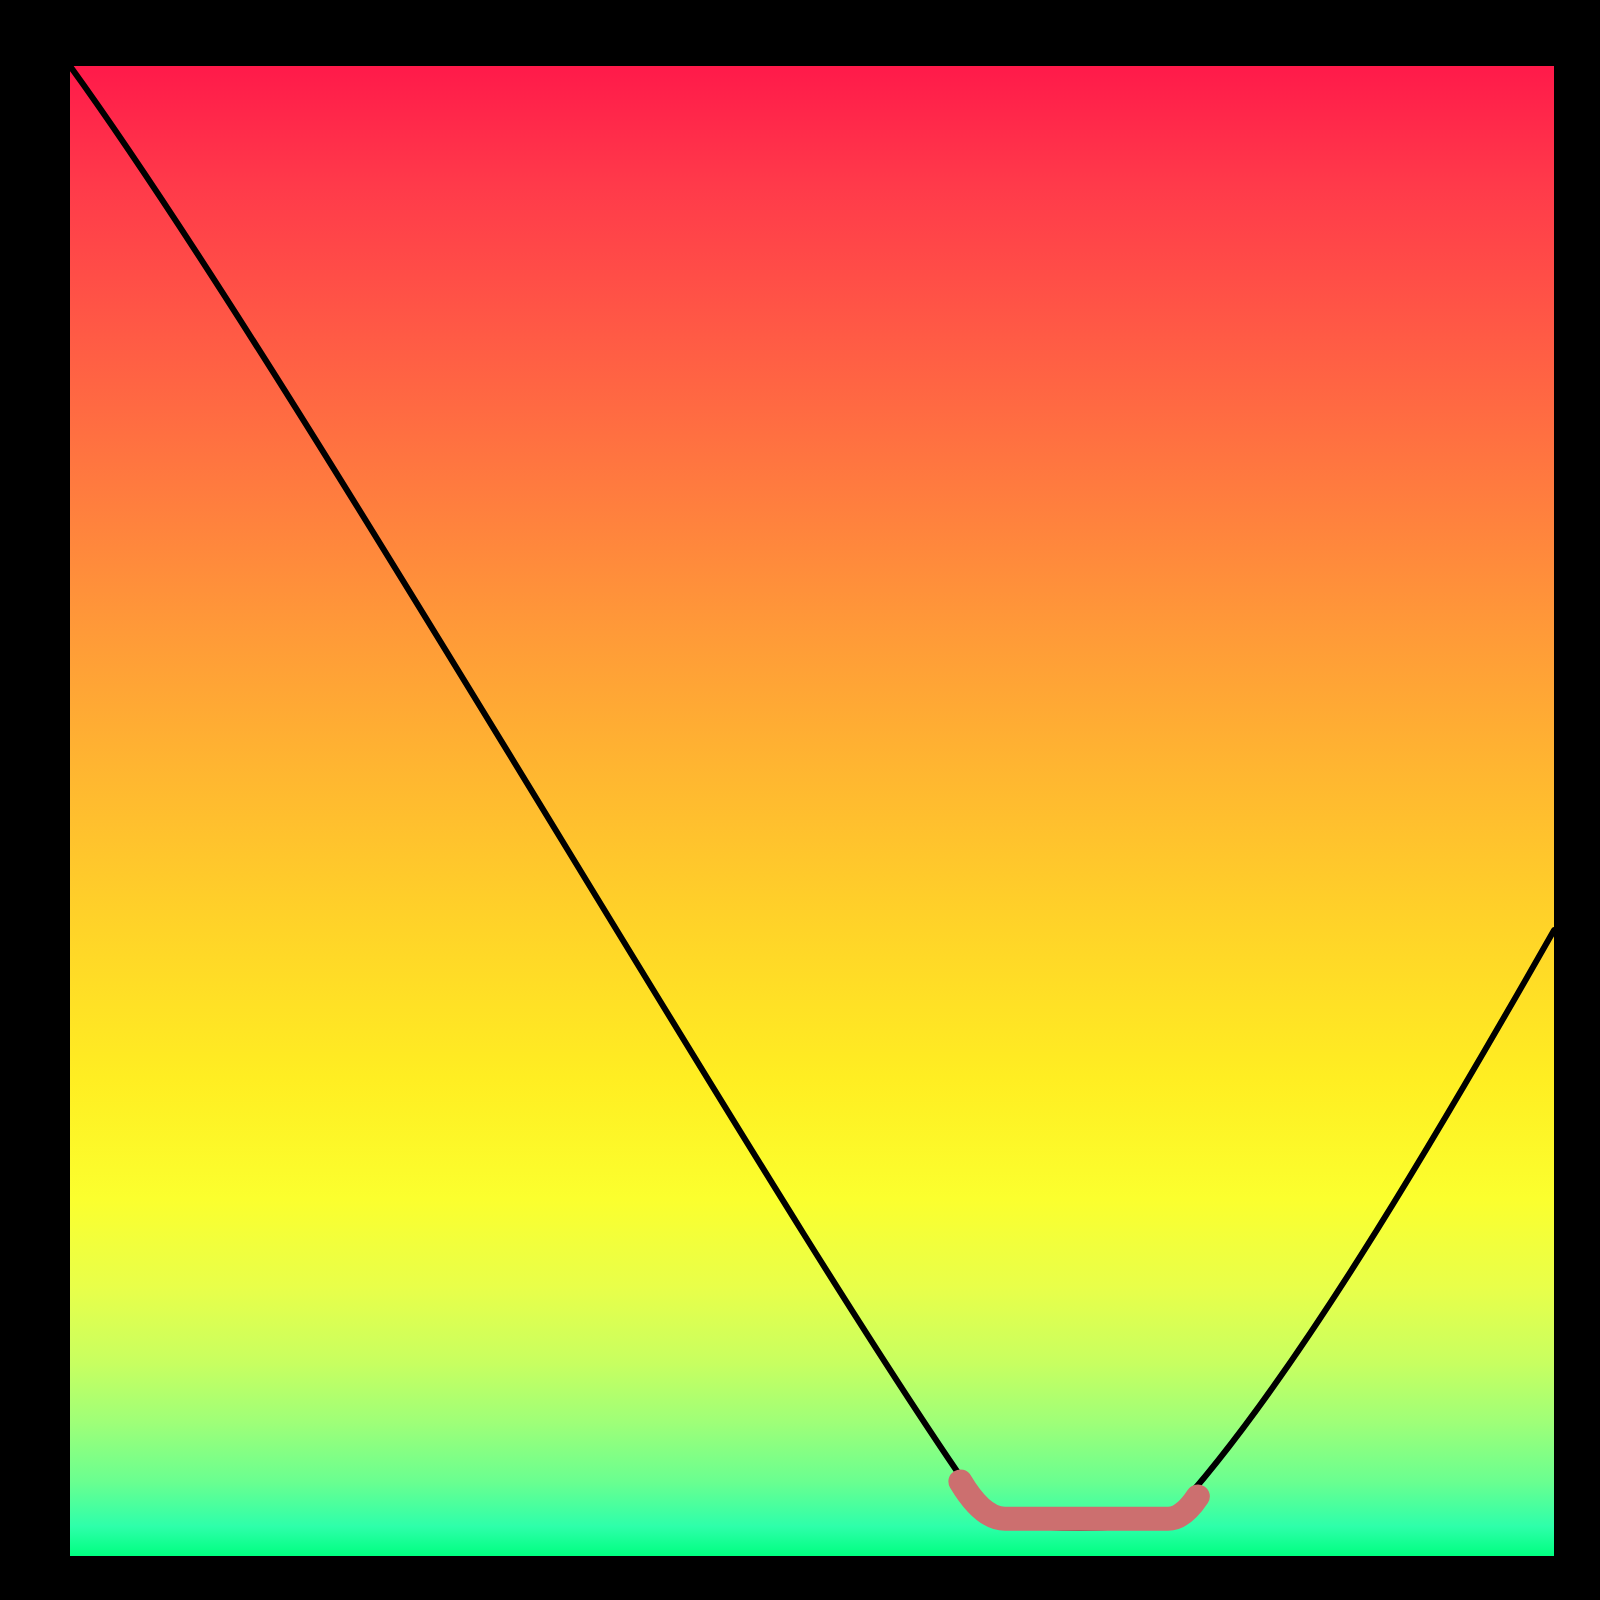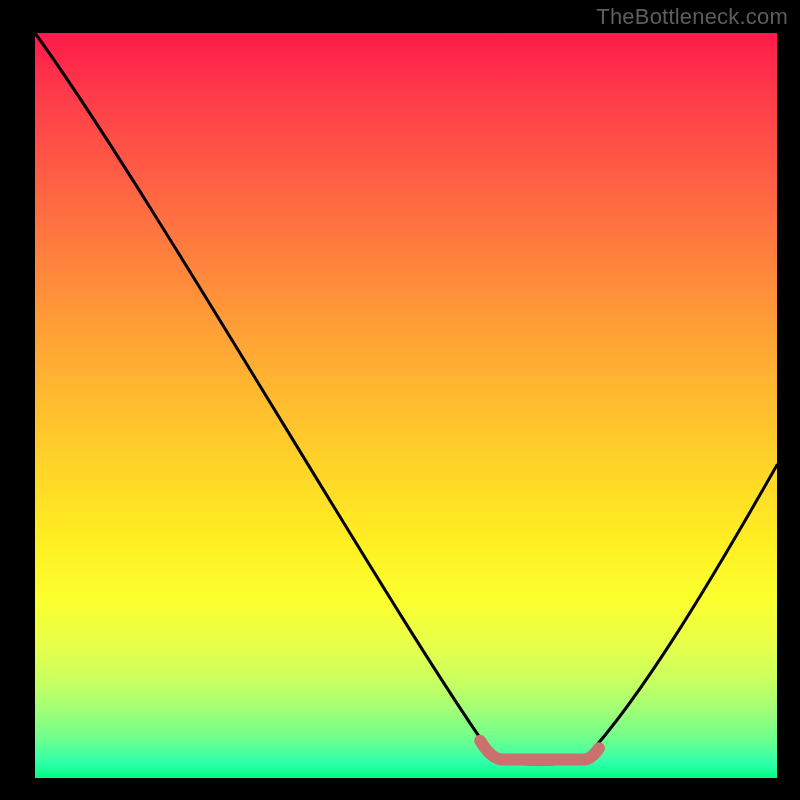--- a/index.html
+++ b/index.html
@@ -38,14 +38,13 @@
 </style>
 </head>
 <body>
 
 <div class="stage">
   <div class="plot" style="left: 35px; top: 33px; width: 742px; height: 745px;"></div>
   <svg class="curve" width="800" height="800">
       <path d="M 35 33 C 153.72 196.89999999999998, 391.15999999999997 614.1, 495.04 759.375 C 517.3 765.335, 561.8199999999999 765.335, 584.08 759.375 C 643.4399999999999 696.05, 717.64 569.4, 777 465.1000000000001" fill="none" stroke="#000000" stroke-width="3" stroke-linecap="round"></path>
       <path d="M 480.2 740.75 Q 491.33 759.375, 502.46 759.375 L 584.08 759.375 Q 591.5 759.375, 598.92 748.1999999999999" fill="none" stroke="#cc6f6f" stroke-width="12" stroke-linecap="round"></path>
     </svg>
-  <div class="watermark">TheBottleneck.com</div>
 </div>
 
 </body></html>

